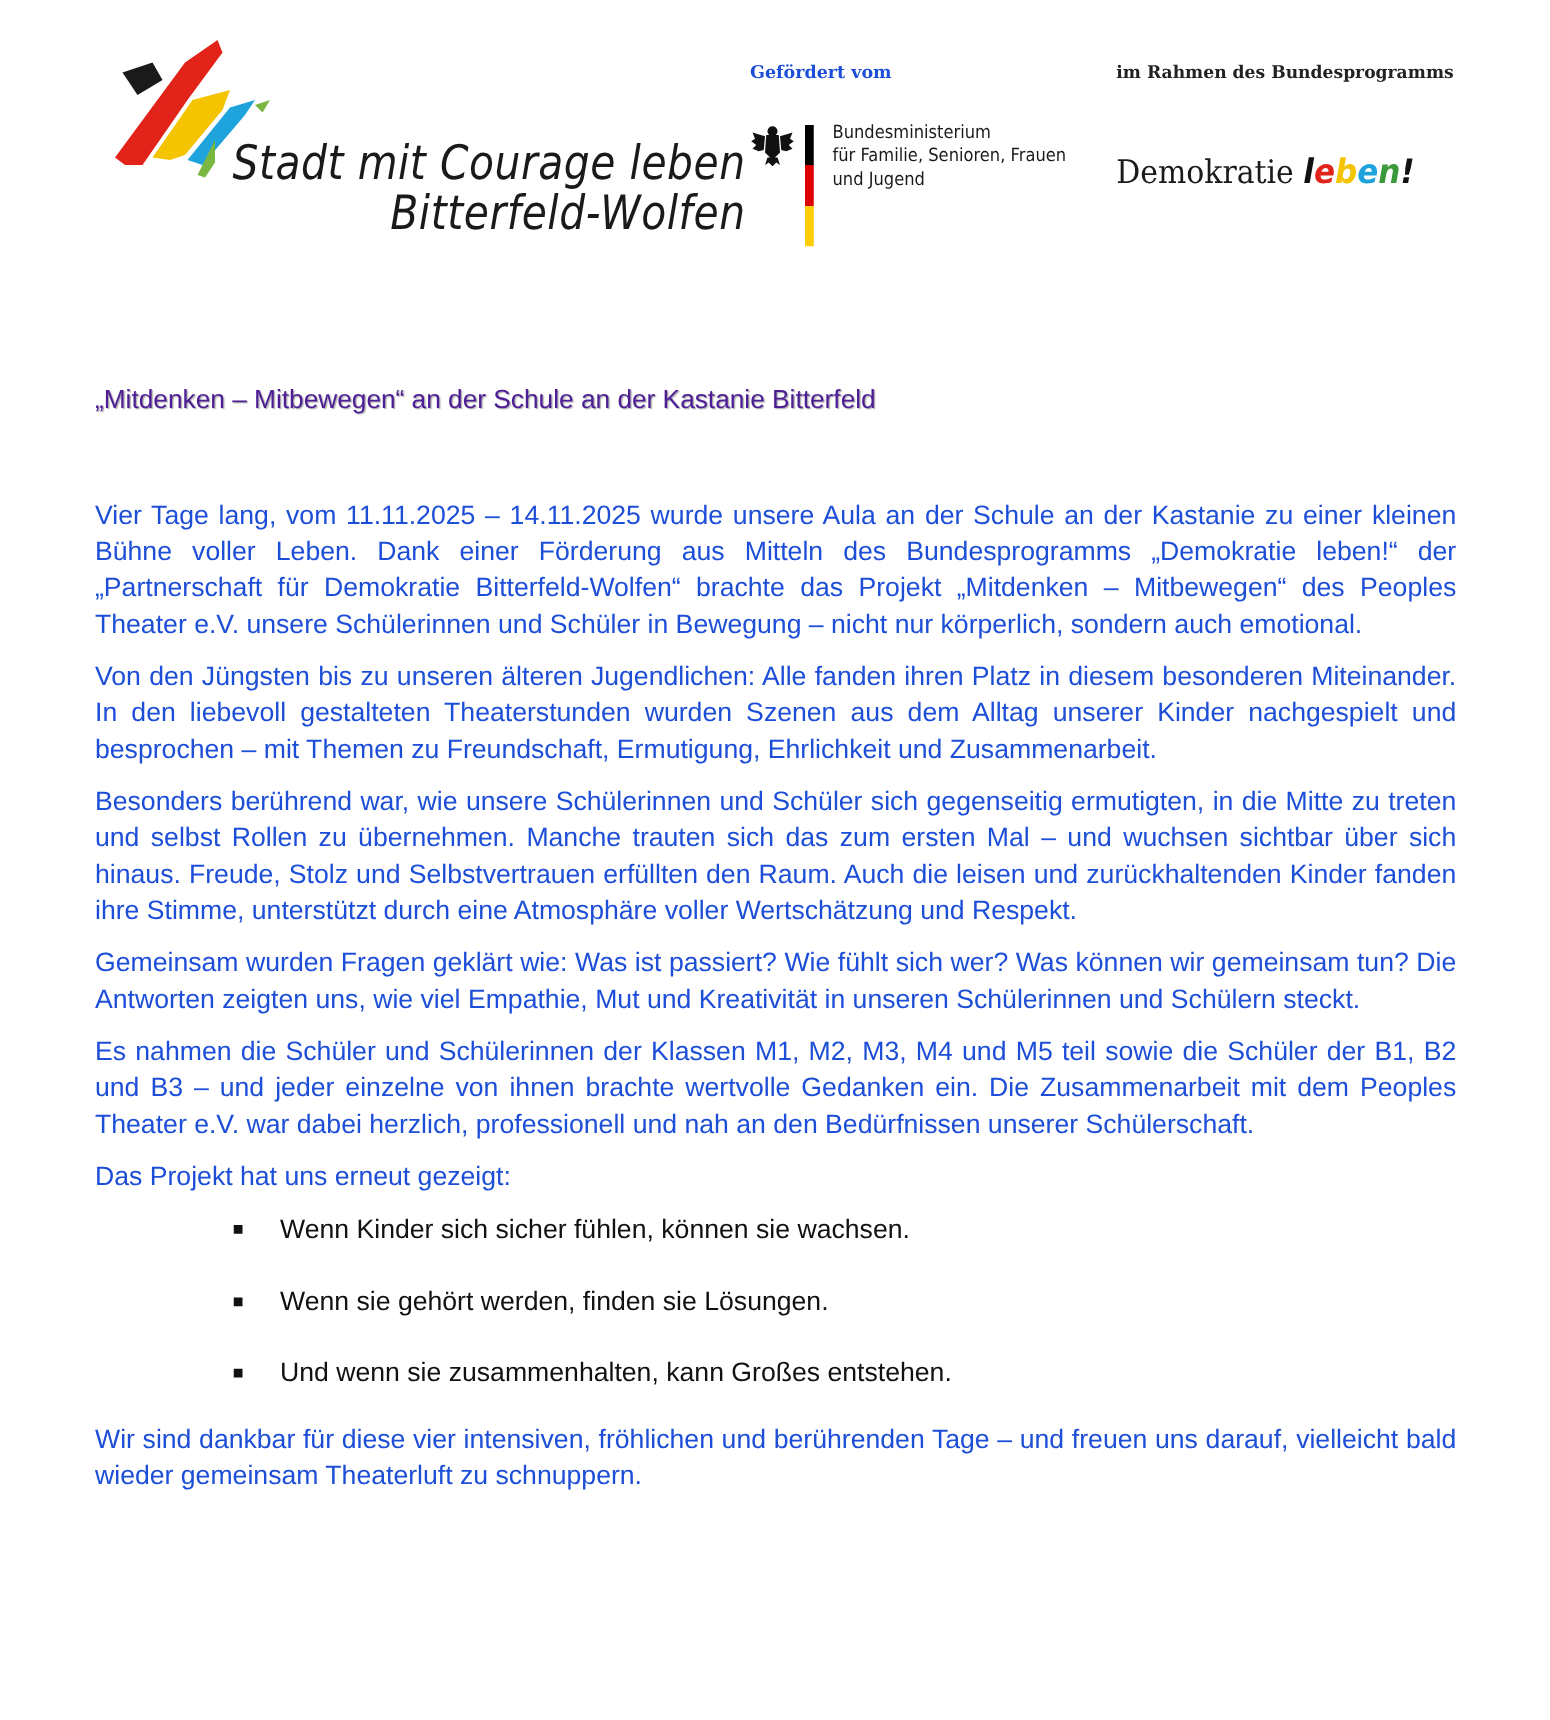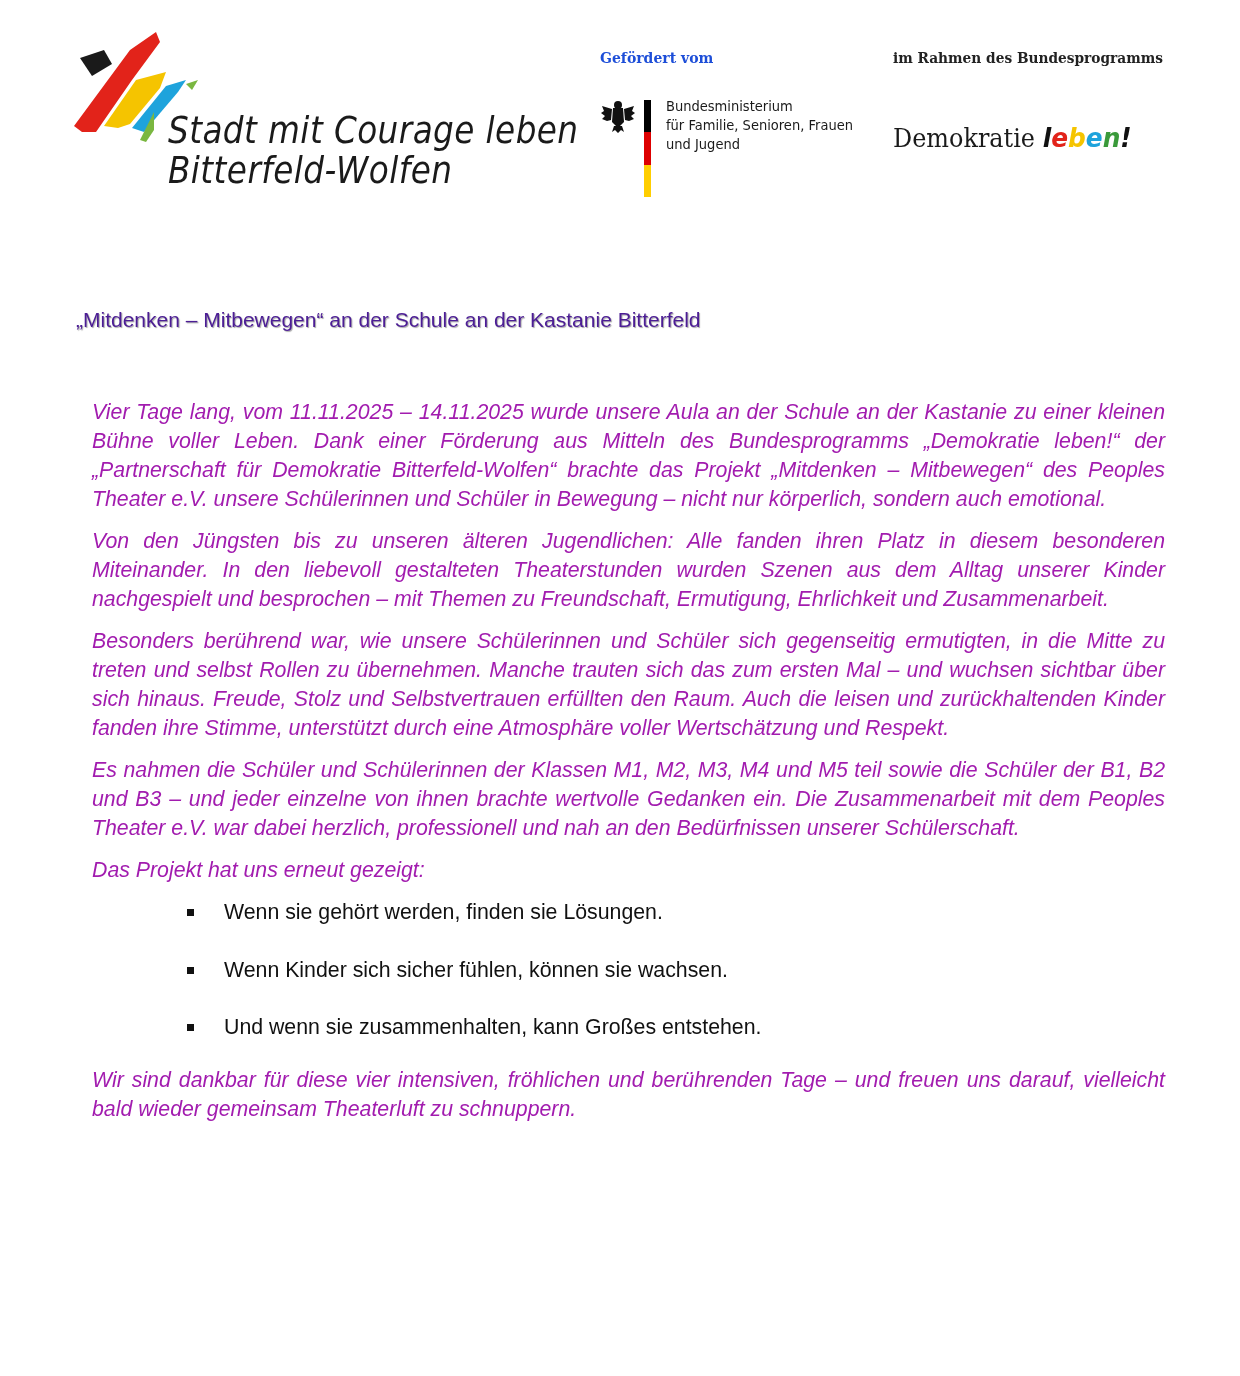--- a/index.html
+++ b/index.html
@@ -1,21 +1,21 @@
 <!DOCTYPE html>
 <html><head>
   <meta charset="utf-8">
   <style>
     html, body { margin: 0; padding: 0; background: #ffffff; }
     body {
       width: 1240px; height: 1376px; position: relative; overflow: hidden;
       font-family: "Liberation Sans", sans-serif; color: #111111;
     }
     
-    .logo-city { position: absolute; left: 74px; top: 28px; width: 490px; height: 175px; }
+    .logo-city { position: absolute; left: 92px; top: 28px; width: 490px; height: 175px; text-align: right; }
     .logo-city svg.star { position: absolute; left: 0; top: 0; width: 130px; height: 115px; }
     .city-text {
       position: absolute; left: 94px; top: 82px;
       font-family: "DejaVu Sans", sans-serif; font-style: italic;
       font-size: 38px; line-height: 40px; color: #1a1a1a;
       transform: scaleX(0.86); transform-origin: left top; letter-spacing: 0.5px;
       white-space: nowrap;
     }
     .funder { position: absolute; left: 600px; top: 48px; width: 280px; height: 160px; }
     .funder-label {
@@ -44,23 +44,22 @@
     .leben { font-family: "DejaVu Sans", sans-serif; font-weight: bold; font-style: italic; font-size: 27px; }
     .leben span { display: inline-block; }
 
     
     .title {
       position: absolute; left: 76px; top: 308px; font-size: 21px; color: #4c1d95;
       text-shadow: 1px 1px 1px rgba(0,0,0,0.35); white-space: nowrap;
     }
     .content { position: absolute; left: 76px; top: 398px; width: 1089px; }
     .para {
-      font-size: 21.3px; line-height: 29px; text-align: justify; margin: 0 0 13px 16px;
-      color: #a21caf;
-      font-style: italic;
+      font-size: 21.3px; line-height: 29px; text-align: justify; margin: 0 0 13px 0;
+      color: #1d4ed8;
     }
     .bullets { list-style: none; margin: 0; padding: 0; }
     .bullet {
       position: relative; padding-left: 148px; font-size: 21.3px; line-height: 29px;
       height: 29px; margin-bottom: 28.5px; white-space: nowrap;
     }
     .bullet-mark {
       position: absolute; left: 111px; top: 11px; width: 7px; height: 7px; background: #111;
     }
     .bullets { margin-top: 13px; margin-bottom: 2px; }
@@ -120,30 +119,31 @@
     </span>
   </div>
 </div>
 
 <div class="title">„Mitdenken – Mitbewegen“ an der Schule an der Kastanie Bitterfeld</div>
 
 <div class="content">
   <p class="para">Vier Tage lang, vom 11.11.2025 – 14.11.2025 wurde unsere Aula an der Schule an der Kastanie zu einer kleinen Bühne voller Leben. Dank einer Förderung aus Mitteln des Bundesprogramms „Demokratie leben!“ der „Partnerschaft für Demokratie Bitterfeld-Wolfen“ brachte das Projekt „Mitdenken – Mitbewegen“ des Peoples Theater e.V.  unsere Schülerinnen und Schüler in Bewegung – nicht nur körperlich, sondern auch emotional.</p>
   <p class="para">Von den Jüngsten bis zu unseren älteren Jugendlichen: Alle fanden ihren Platz in diesem besonderen Miteinander. In den liebevoll gestalteten Theaterstunden wurden Szenen aus dem Alltag unserer Kinder nachgespielt und besprochen – mit Themen zu Freundschaft, Ermutigung, Ehrlichkeit und Zusammenarbeit.</p>
   <p class="para">Besonders berührend war, wie unsere Schülerinnen und Schüler sich gegenseitig ermutigten, in die Mitte zu treten und selbst Rollen zu übernehmen. Manche trauten sich das zum ersten Mal – und wuchsen sichtbar über sich hinaus. Freude, Stolz und Selbstvertrauen erfüllten den Raum. Auch die leisen und zurückhaltenden Kinder fanden ihre Stimme, unterstützt durch eine Atmosphäre voller Wertschätzung und Respekt.</p>
+  <p class="para">Gemeinsam wurden Fragen geklärt wie:  Was ist passiert? Wie fühlt sich wer? Was können wir gemeinsam tun? Die Antworten zeigten uns, wie viel Empathie, Mut und Kreativität in unseren Schülerinnen und Schülern steckt.</p>
   <p class="para">Es nahmen die Schüler und Schülerinnen der Klassen M1, M2, M3, M4 und M5 teil sowie die Schüler der B1, B2 und B3 – und jeder einzelne von ihnen brachte wertvolle Gedanken ein. Die Zusammenarbeit mit dem Peoples Theater e.V. war dabei herzlich, professionell und nah an den Bedürfnissen unserer Schülerschaft.</p>
   <p class="para" style="margin-bottom:0">Das Projekt hat uns erneut gezeigt:</p>
   <ul class="bullets">
     <li class="bullet">
       <span class="bullet-mark"></span>
-      <span>Wenn sie gehört werden, finden sie Lösungen.</span>
+      <span>Wenn Kinder sich sicher fühlen, können sie wachsen.</span>
     </li>
     <li class="bullet">
       <span class="bullet-mark"></span>
-      <span>Wenn Kinder sich sicher fühlen, können sie wachsen.</span>
+      <span>Wenn sie gehört werden, finden sie Lösungen.</span>
     </li>
     <li class="bullet" style="margin-bottom:24px">
       <span class="bullet-mark"></span>
       <span>Und wenn sie zusammenhalten, kann Großes entstehen.</span>
     </li>
   </ul>
   <p class="para">Wir sind dankbar für diese vier intensiven, fröhlichen und berührenden Tage – und freuen uns darauf, vielleicht bald wieder gemeinsam Theaterluft zu schnuppern.</p>
 </div>
 
 </body></html>

